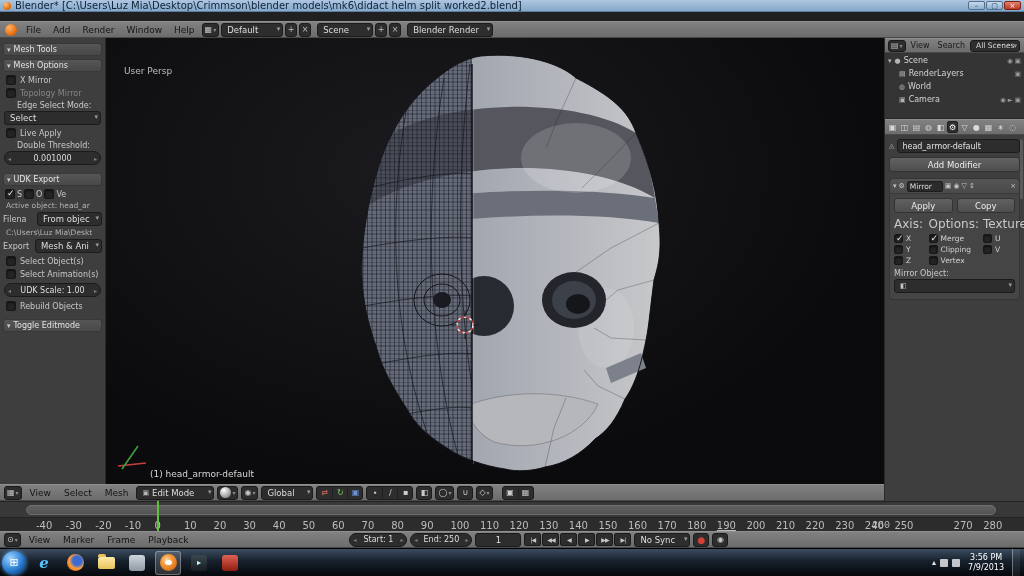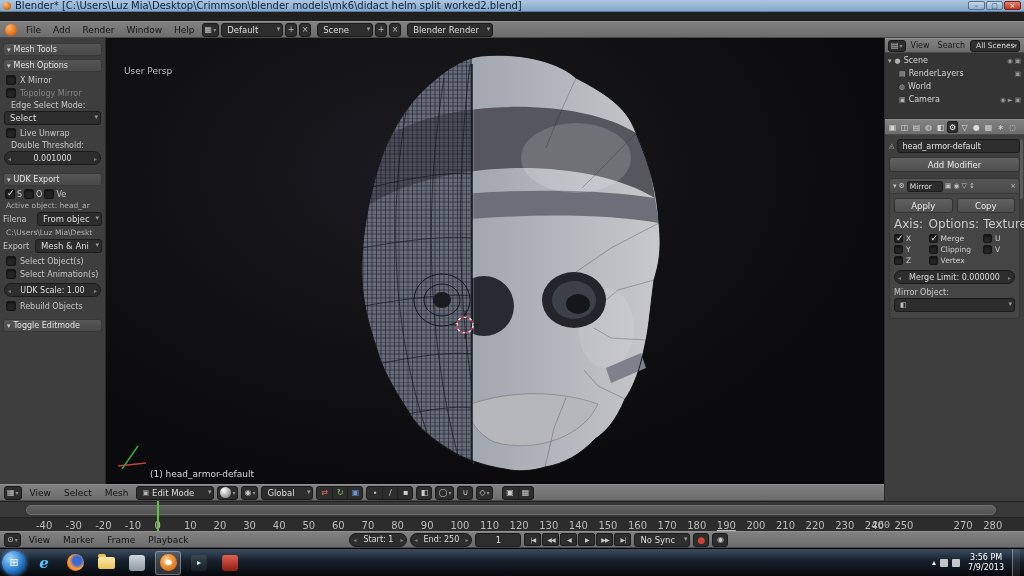--- a/index.html
+++ b/index.html
@@ -52,21 +52,21 @@
     background:radial-gradient(circle at 35% 30%,#ffb469,#e8761b 55%,#a9500f)}
   .stats{font-size:8px;color:#e9e9e9;margin-left:6px;white-space:nowrap}
 
   
   .toolshelf{position:absolute;left:0;top:38px;width:106px;height:446px;background:#3e3e3e;
     border-right:1px solid #2a2a2a;padding:2px 3px;overflow:hidden}
   .sect{height:13px;background:linear-gradient(#565656,#484848);border:1px solid #383838;border-radius:3px;
     display:flex;align-items:center;gap:3px;padding:0 3px;margin:3px 0}
   .sect .tri{font-size:7px;color:#cfcfcf}
   .sect .sl{font-size:8px;color:#e3e3e3;white-space:nowrap}
-  .lbl{font-size:8px;color:#c9c9c9;margin:3px 8px 1px;white-space:nowrap}
+  .lbl{font-size:8px;color:#c9c9c9;margin:3px 14px 1px;white-space:nowrap}
   .smalltext{font-size:7.5px;color:#b2b2b2;margin:2px 3px;white-space:nowrap}
   .tsrow{display:flex;align-items:center;gap:2px;margin:2px 0}
 
   
   .viewport{position:absolute;left:106px;top:38px;width:778px;height:446px;overflow:hidden;
     background:radial-gradient(ellipse at 40% 30%,#1b1b1f 0%,#0b0b0d 70%)}
   .vp-view-label{position:absolute;left:18px;top:28px;font-size:9px;color:#bdbdbd}
   .vp-obj-label{position:absolute;left:44px;bottom:5px;font-size:9px;color:#d8d8d8}
 
   
@@ -214,21 +214,21 @@
       <span class="cb"></span>
       <span class="cblabel dim">Topology Mirror</span>
     </div>
     <div class="lbl">Edge Select Mode:</div>
     <div class="dd" style="margin:0 1px">
       <span>Select</span>
       <span class="dda">▾</span>
     </div>
     <div class="cbrow">
       <span class="cb"></span>
-      <span class="cblabel">Live Unwrap</span>
+      <span class="cblabel">Live Apply</span>
     </div>
     <div class="lbl">Double Threshold:</div>
     <div class="pill" style="margin:0 1px">
       <span>0.001000</span>
     </div>
 
     <div class="sect" style="margin-top:8px">
       <span class="tri">▾</span>
       <span class="sl">UDK Export</span>
     </div>
@@ -538,25 +538,20 @@
           <div class="mcol" style="width:32px">
             <span class="head">Textures:</span>
             <span class="mcb">
                 <span class="cb"></span>
                 <span class="t">U</span>
               </span>
             <span class="mcb">
                 <span class="cb"></span>
                 <span class="t">V</span>
               </span>
-          </div>
-        </div>
-        <div style="padding:5px 4px 0">
-          <div class="pill">
-            <span>Merge Limit: 0.000000</span>
           </div>
         </div>
         <div class="lbl" style="margin:4px 4px 1px">Mirror Object:</div>
         <div style="padding:0 4px">
           <div class="dd">
             <span class="mico">◧</span>
             <span class="dda">▾</span>
           </div>
         </div>
       </div>

